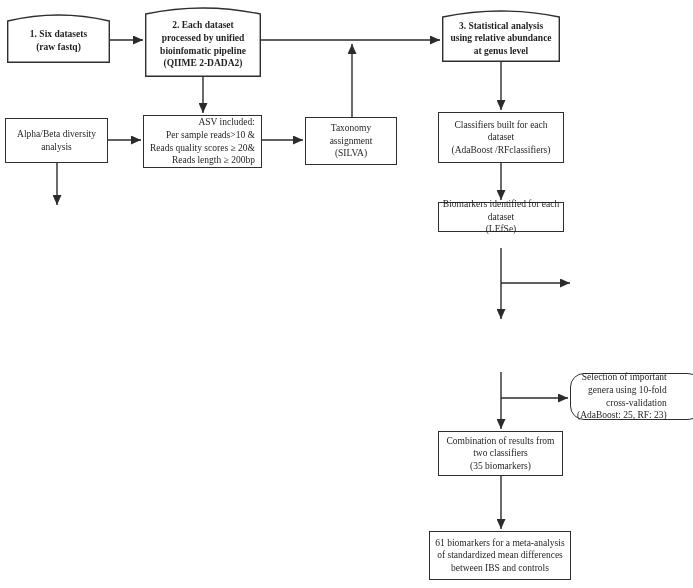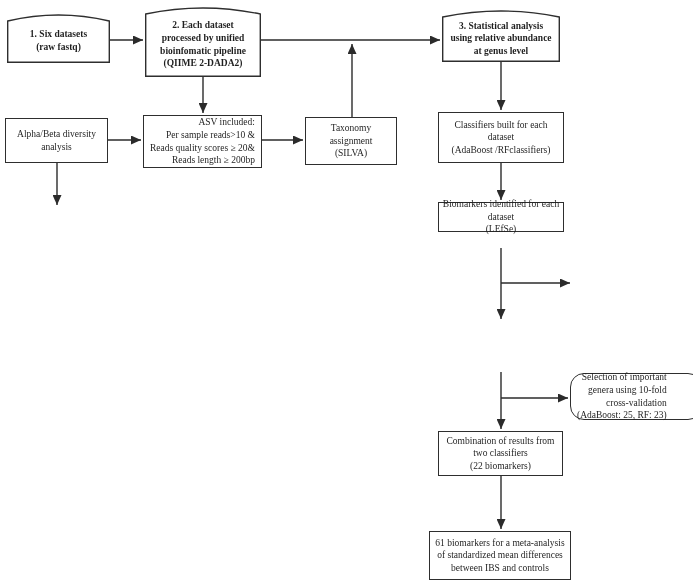--- a/index.html
+++ b/index.html
@@ -108,19 +108,19 @@
 
 
 
   <div class="box align-left" style="left:570px;top:373px;width:132px;height:47px;border-radius:14px;">Selection of important
 genera using 10-fold
 cross-validation
 (AdaBoost: 25, RF: 23)</div>
 
   <div class="box" style="left:438px;top:431px;width:125px;height:45px;">Combination of results from
 two classifiers
-(22 biomarkers)</div>
+(35 biomarkers)</div>
 
   <div class="box" style="left:429px;top:531px;width:142px;height:49px;">61 biomarkers for a meta-analysis
 of standardized mean differences
 between IBS and controls</div>
 
 </div>
 
 </body></html>

